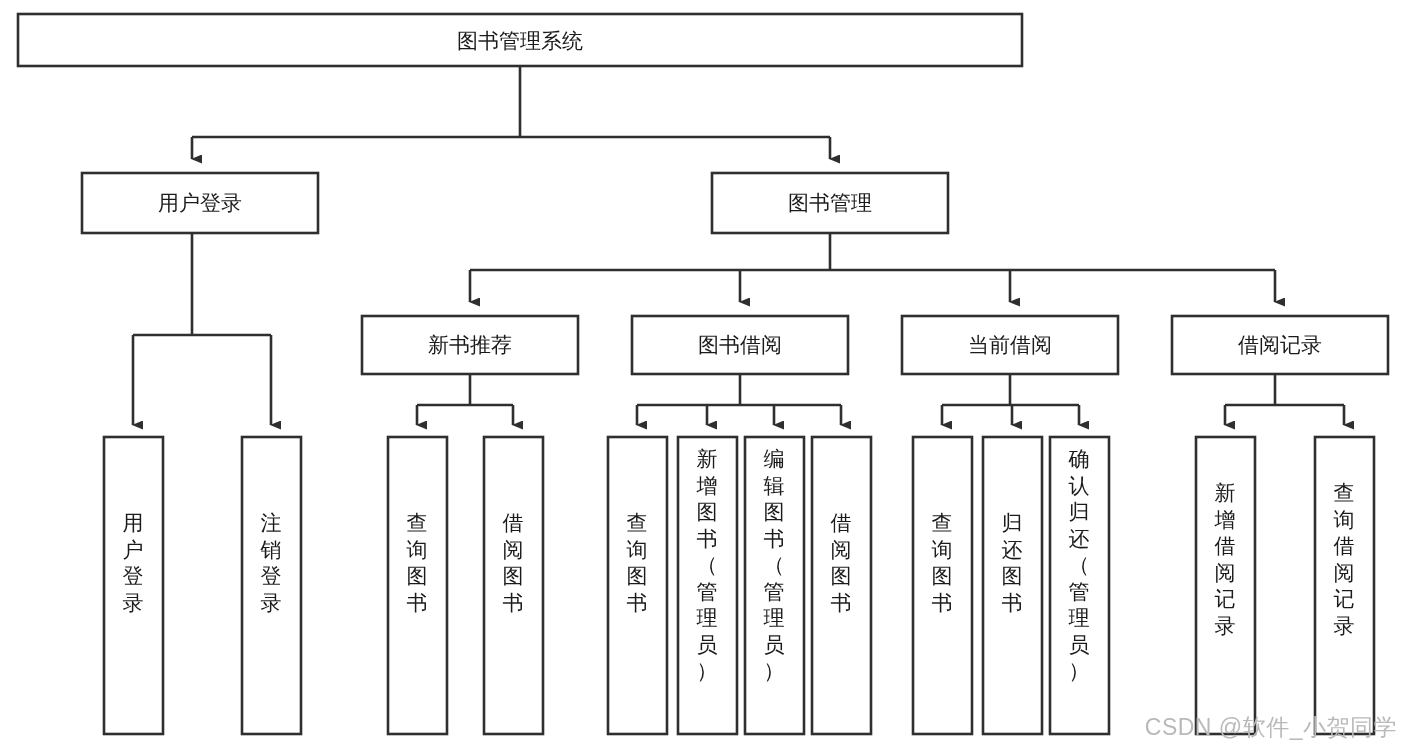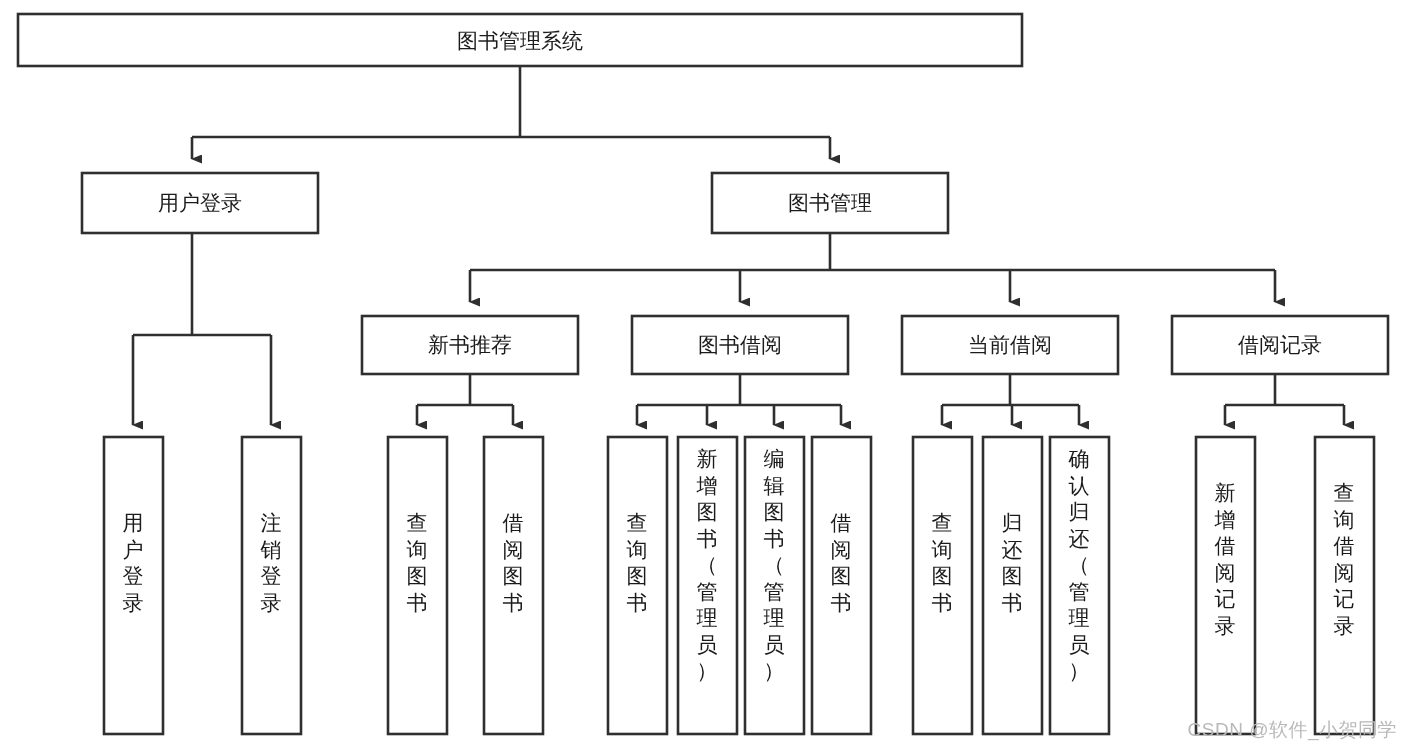--- a/index.html
+++ b/index.html
@@ -49,21 +49,21 @@
     font-family: "Liberation Sans", "DejaVu Sans", sans-serif;
     font-size: 21px;
     fill: #1b1b1b;
     text-anchor: middle;
   }
   .watermark-text {
     position: absolute;
     right: 8px;
     bottom: 4px;
     font-family: "Liberation Sans", "DejaVu Sans", sans-serif;
-    font-size: 19px;
+    font-size: 23px;
     color: #b9b9b9;
     white-space: nowrap;
     letter-spacing: 0.5px;
     user-select: none;
   }
 </style>
 </head>
 <body>
 
 <div id="diagram-root">

